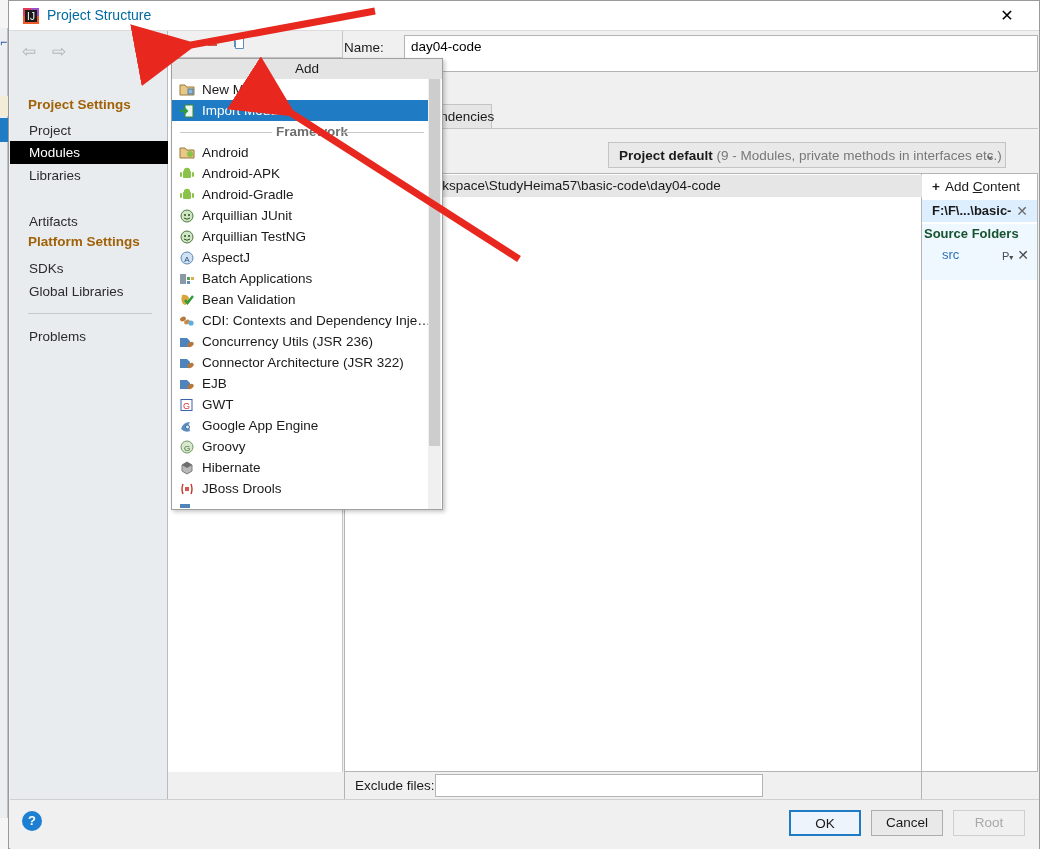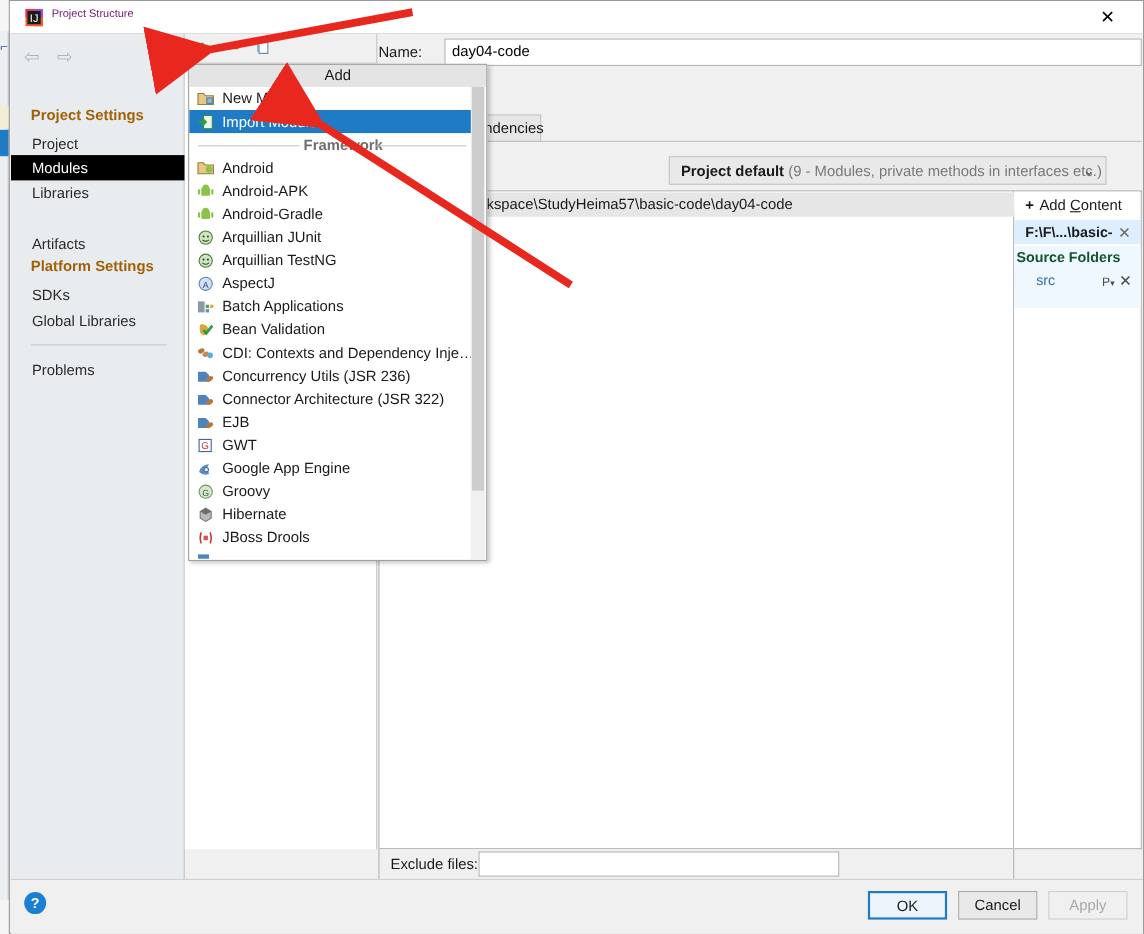--- a/index.html
+++ b/index.html
@@ -33,21 +33,21 @@
   .titlebar {
     position:absolute; left:0; top:0; width:1030px; height:30px;
     background:#ffffff;
     border-bottom:1px solid #dcdcdc;
   }
   .title-icon {
     position:absolute; left:14px; top:7px; width:16px; height:16px;
   }
   .title-text {
     position:absolute; left:38px; top:6px;
-    font-size:10px; color:#701a75;
+    font-size:14px; color:#0369a1;
   }
   .title-close {
     position:absolute; right:10px; top:0; width:44px; height:29px;
     display:flex; align-items:center; justify-content:center;
     font-size:16px; color:#000; cursor:default;
   }
 
   
   .nav {
     position:absolute; left:1px; top:30px; width:158px; height:768px;
@@ -88,21 +88,21 @@
   
   .mod-list {
     position:absolute; left:0px; top:27px; width:175px; height:714px;
     background:#ffffff; border-right:1px solid #c6c6c6;
   }
 
   
   .name-row { position:absolute; left:176px; top:4px; width:694px; height:27px; }
   .name-label { position:absolute; left:0px; top:5px; font-size:13.5px; }
   .name-input {
-    position:absolute; left:60px; top:0px; width:634px; height:25px;
+    position:absolute; left:60px; top:0px; width:634px; height:37px;
     background:#ffffff; border:1px solid #b4b4b4;
     padding:3px 6px; font-size:13.5px; color:#000;
   }
 
   
   .tabs {
     position:absolute; left:176px; top:73px; width:694px; height:25px;
   }
   .tab {
     position:absolute; top:0; height:25px; line-height:24px;
@@ -368,21 +368,21 @@
         <div class="exclude-input"></div>
         <div class="exclude-hint">Use ; to separate name patterns, * for any number of symbols, ? for one.</div>
       </div>
 
     </div>
 
     <div class="btnbar">
       <div class="help-btn">?</div>
       <div class="dlg-btn ok">OK</div>
       <div class="dlg-btn cancel">Cancel</div>
-      <div class="dlg-btn apply">Apply</div>
+      <div class="dlg-btn apply">Root</div>
     </div>
 
     <div class="popup">
       <div class="popup-title">Add</div>
 
       <div class="popup-list">
 
         <div class="pitem">
           <span class="ico">
             <svg width="16" height="14" viewBox="0 0 16 14">

